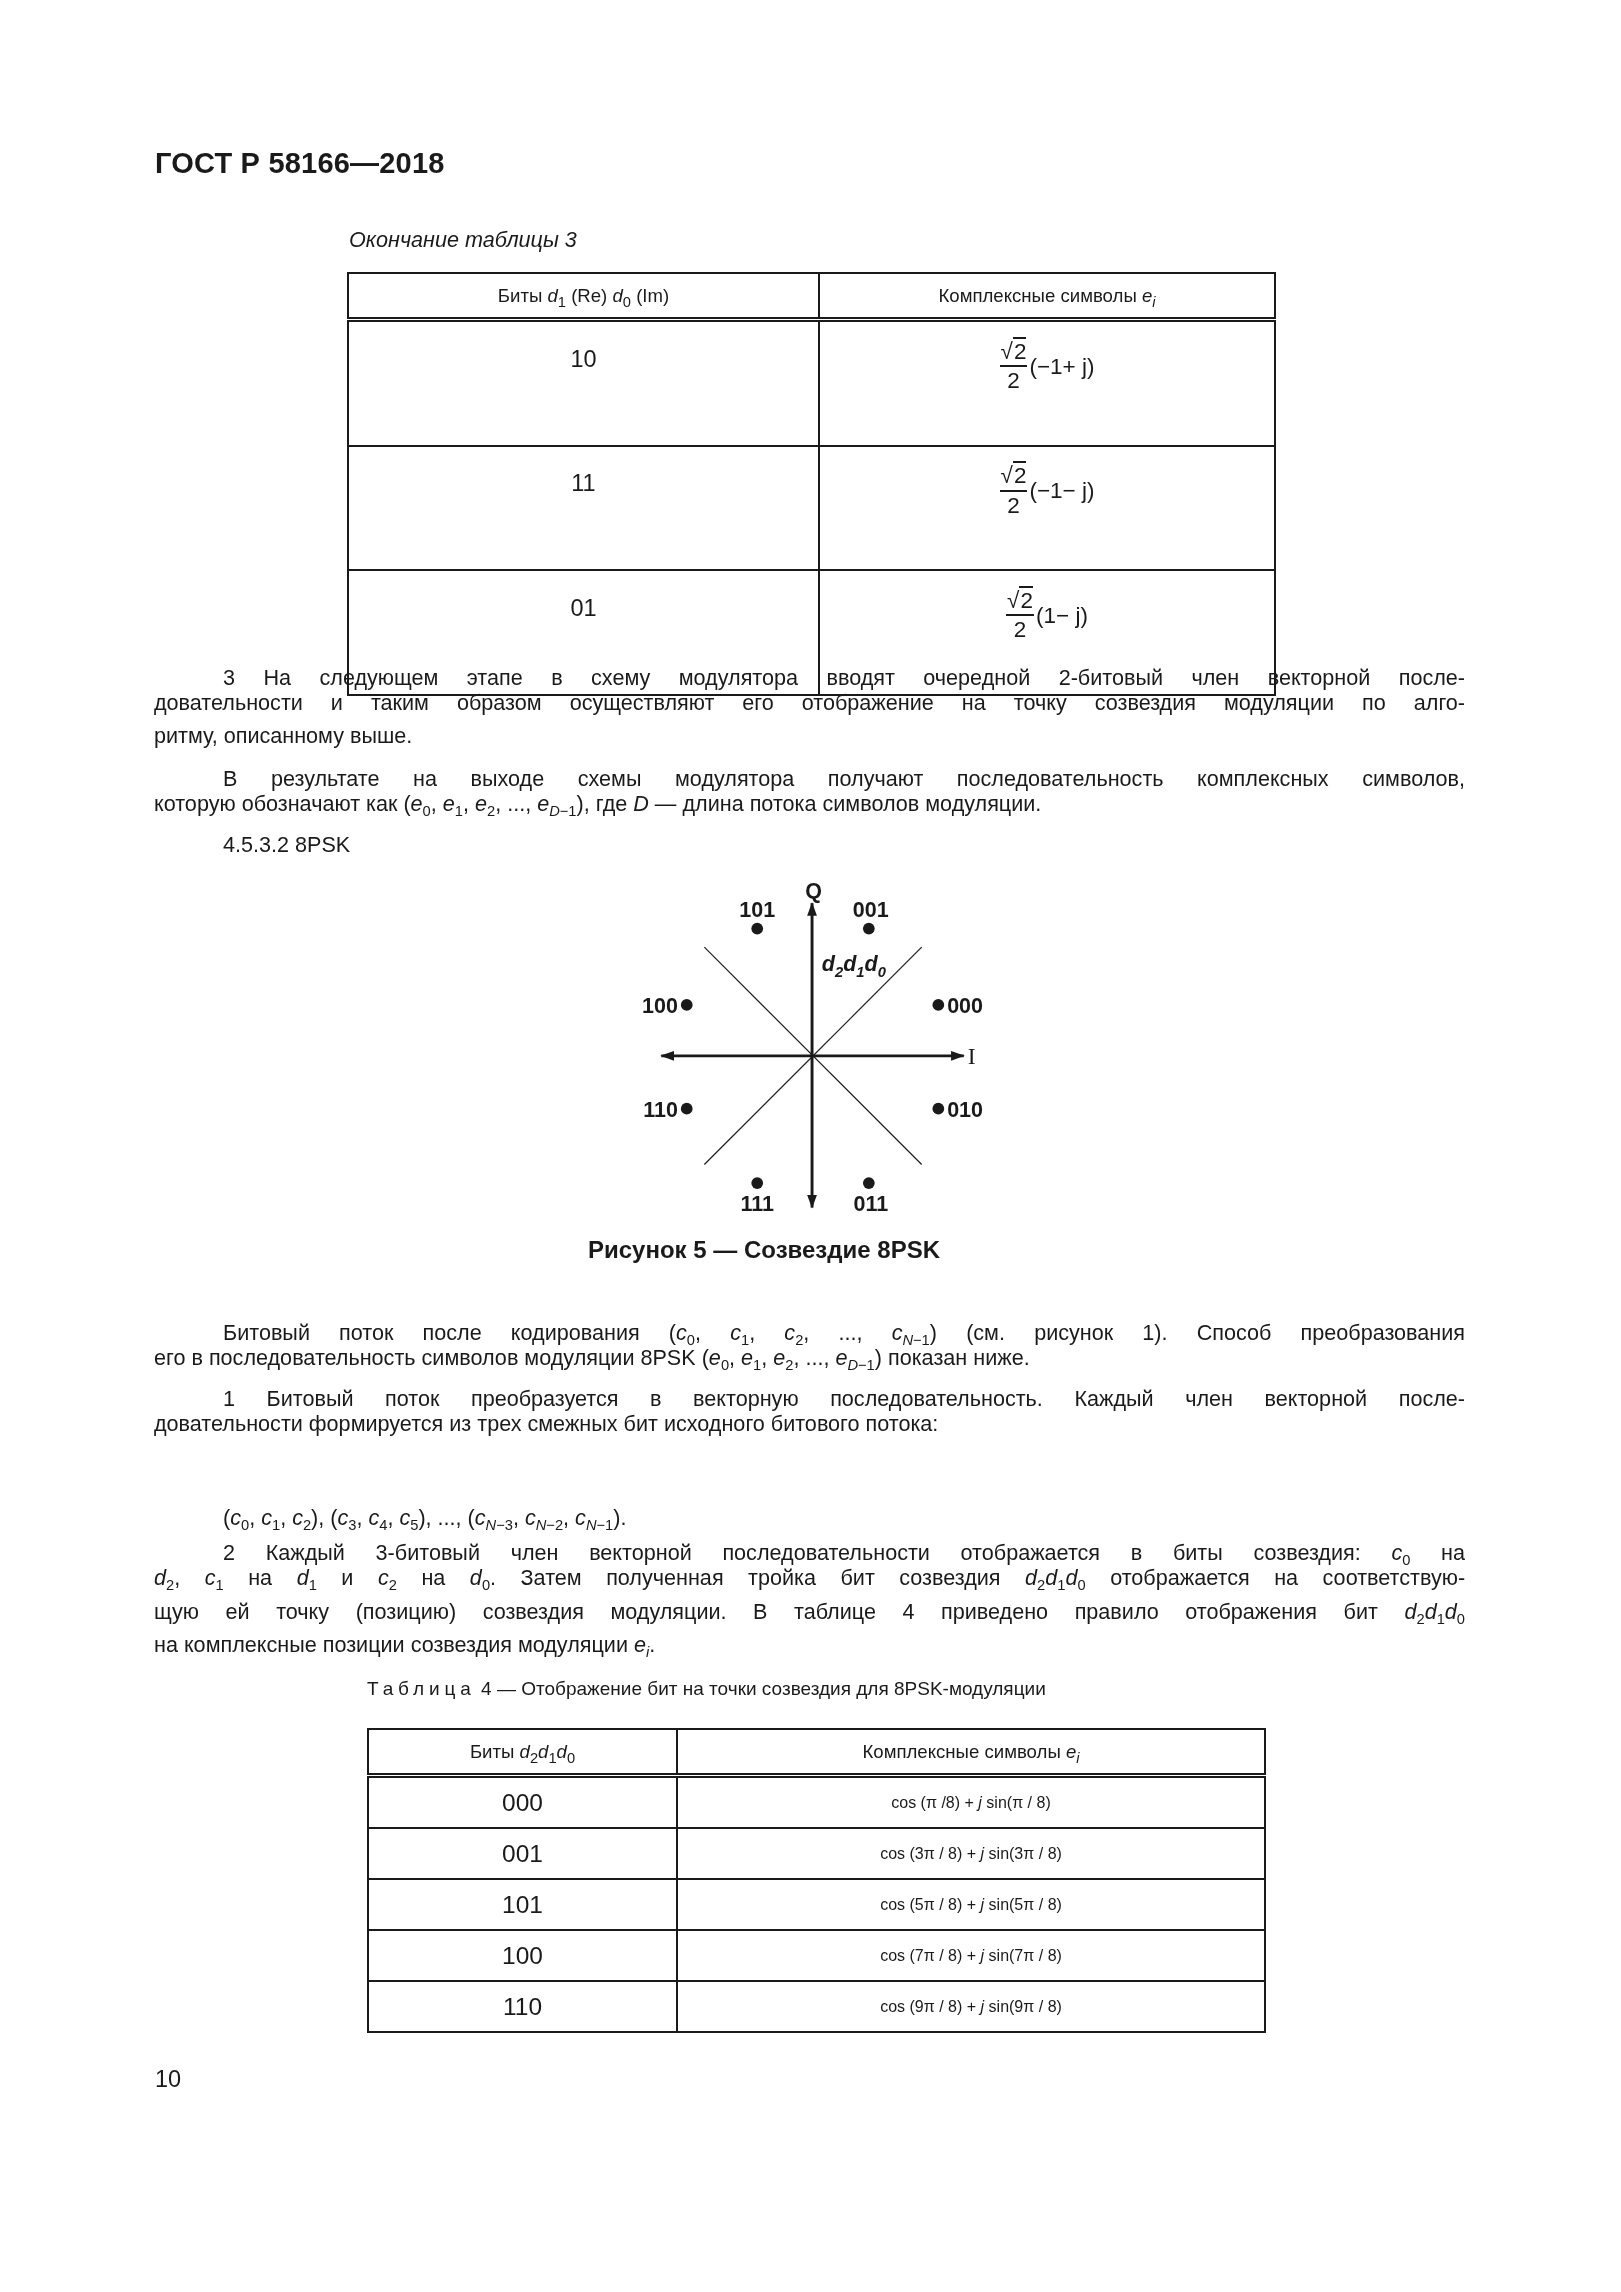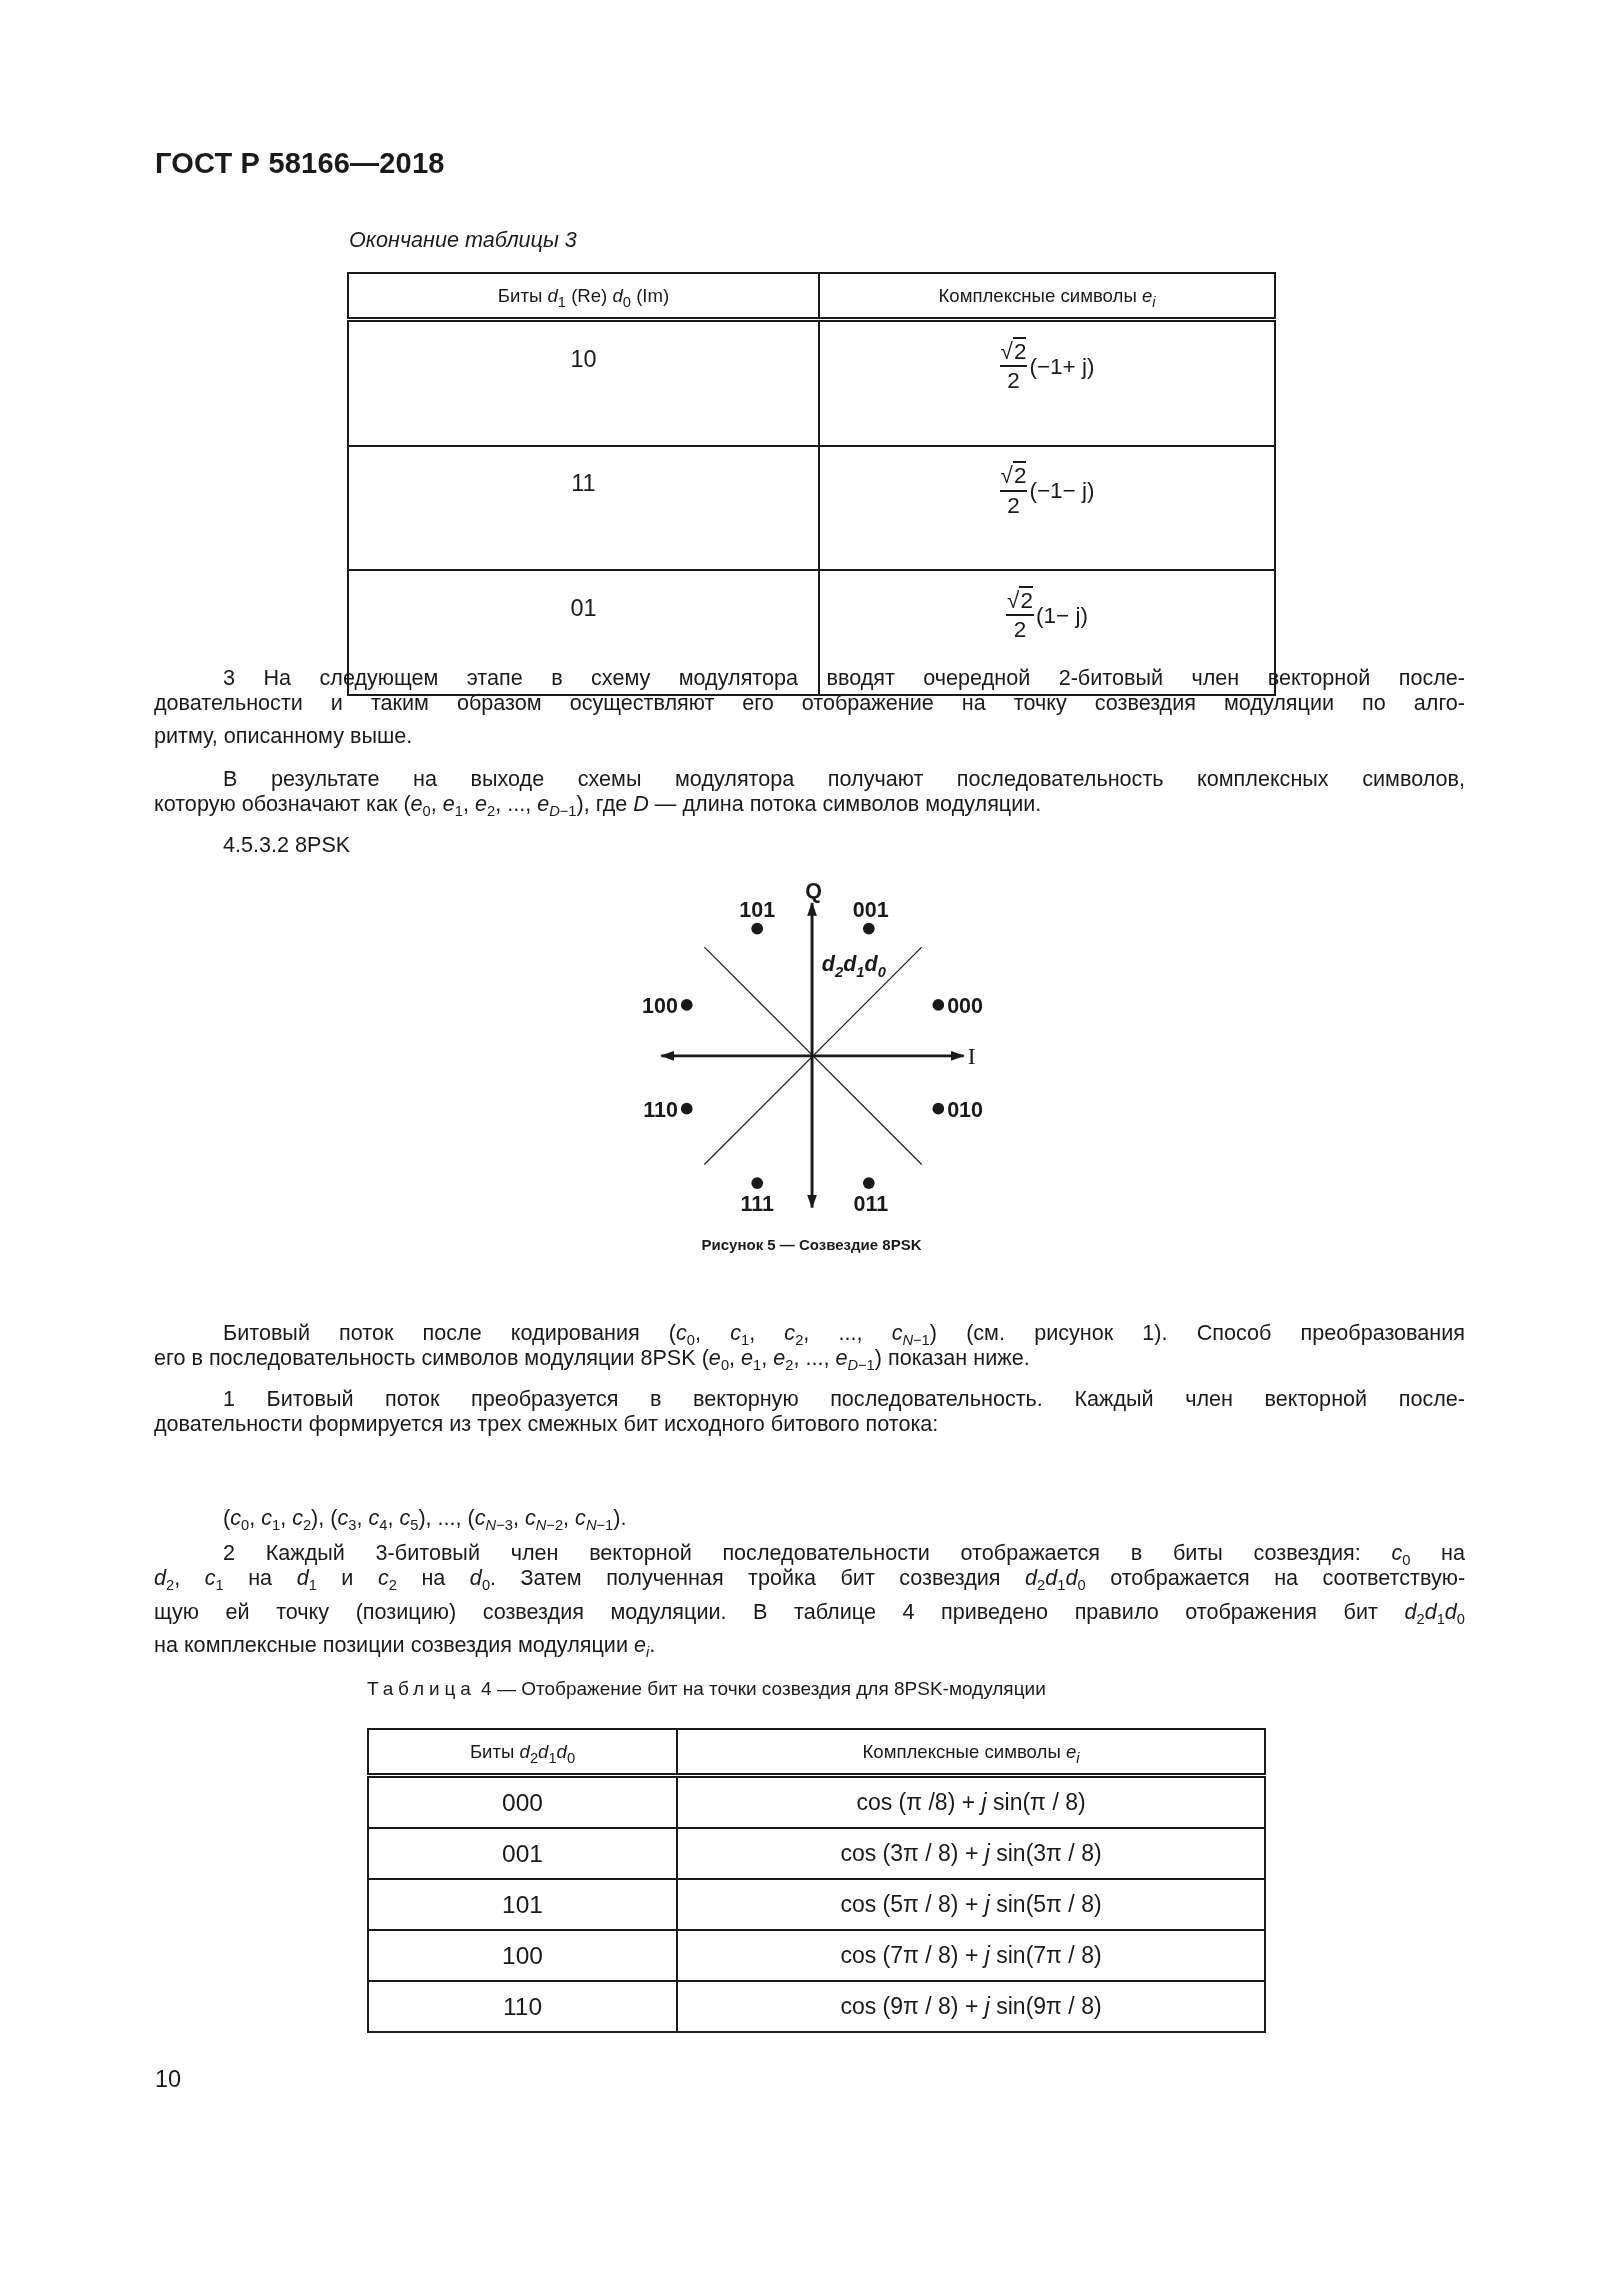--- a/index.html
+++ b/index.html
@@ -32,25 +32,25 @@
   #t3 td.bits { padding-top: 23.5px; }
   #t3 td.sym { padding-top: 15.7px; }
   .frac { display: inline-flex; align-items: center; font-size: 22.5px; }
   .fr { display: inline-flex; flex-direction: column; align-items: center; margin-right: 2px; }
   .fr .num { border-bottom: 2px solid #1a1a1a; padding: 0 1px 1px 1px; line-height: 25.5px; }
   .fr .den { line-height: 27.4px; }
   .sqrt { display: inline-block; }
   .sqrt .rad { border-top: 2px solid #1a1a1a; padding-left: 1px; }
   #t4 { left: 367px; top: 1728px; width: 897px; }
   #t4 td { height: 49px; text-align: center; vertical-align: middle; font-size: 24.5px; }
-  #t4 td.sym { font-size: 23px; }
+  #t4 td.sym { font-size: 16px; }
   .t4cap { left: 367px; top: 1678px; font-size: 19px; white-space: nowrap; }
   .t4cap .sp { letter-spacing: 4.9px; }
 
-  .figcap { left: 588px; width: 447px; top: 1236px; text-align: center; font-size: 15px; font-weight: bold; white-space: nowrap; }
+  .figcap { left: 588px; width: 447px; top: 1236px; font-size: 24px; font-weight: bold; white-space: nowrap; }
   .pagenum { left: 155px; top: 2066px; font-size: 23.5px; }
   .formula { left: 223px; top: 1466px; font-size: 21.6px; height: 33px; line-height: 33px; white-space: nowrap; margin-top: 35px; }
 </style>
 </head>
 <body>
 
 <div class="abs hdr">ГОСТ Р 58166—2018</div>
 
 <div class="abs tcap">Окончание таблицы 3</div>
 <table class="doc" id="t3">

